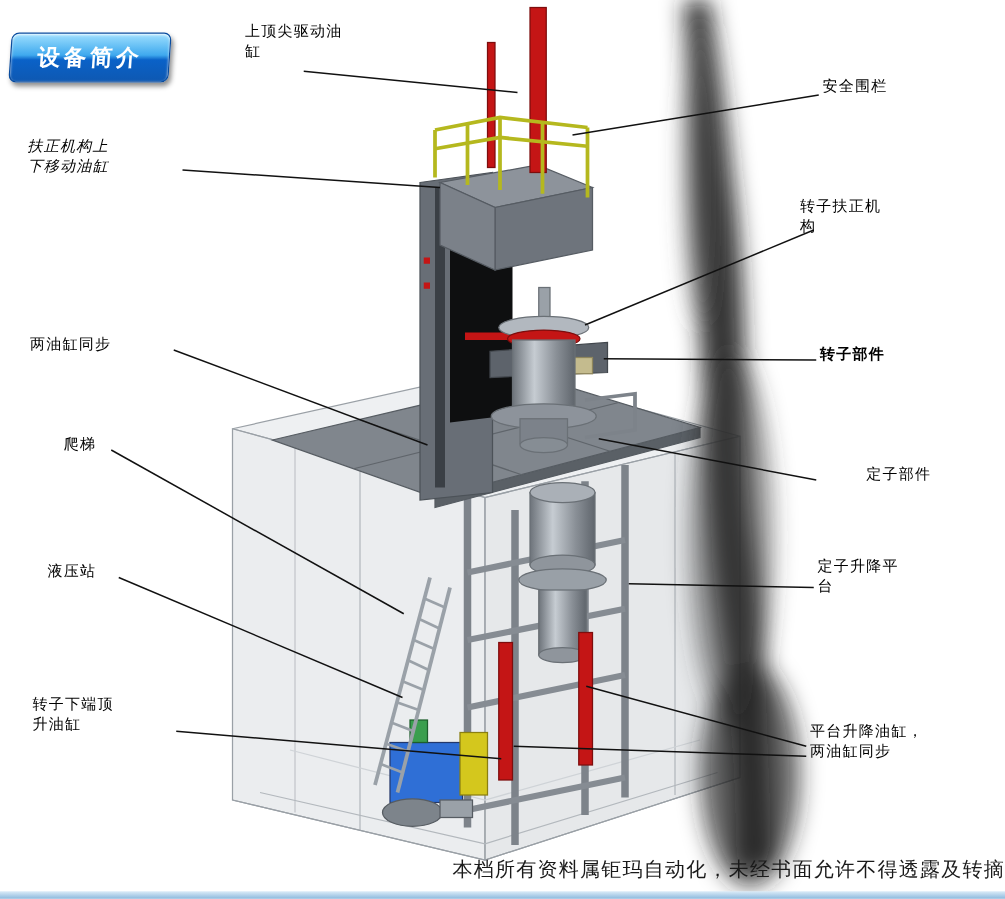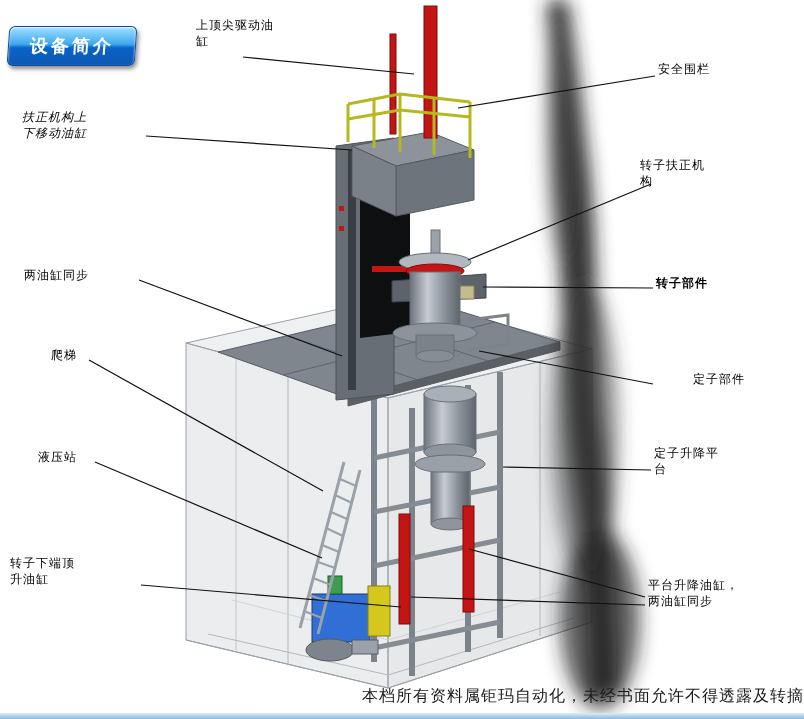--- a/index.html
+++ b/index.html
@@ -189,21 +189,21 @@
 下移动油缸</div>
   <div class="label" style="left:640px; top:158px;">转子扶正机
 构</div>
   <div class="label" style="left:24px; top:268px;">两油缸同步</div>
   <div class="label" style="left:656px; top:276px;font-weight:bold;">转子部件</div>
   <div class="label" style="left:36px; top:348px;margin-left:15px;">爬梯</div>
   <div class="label" style="left:656px; top:372px;margin-left:37px;">定子部件</div>
   <div class="label" style="left:38px; top:450px;text-align:right;">液压站</div>
   <div class="label" style="left:654px; top:446px;font-family:Liberation Serif, serif;">定子升降平
 台</div>
-  <div class="label" style="left:10px; top:556px;">转子下端顶
+  <div class="label" style="left:26px; top:556px;">转子下端顶
 升油缸</div>
   <div class="label" style="left:648px; top:578px;">平台升降油缸，
 两油缸同步</div>
 
   <div class="footer">本档所有资料属钜玛自动化，未经书面允许不得透露及转摘</div>
   <div class="bottom-bar"></div>
 
 </div>
 
 </body></html>

